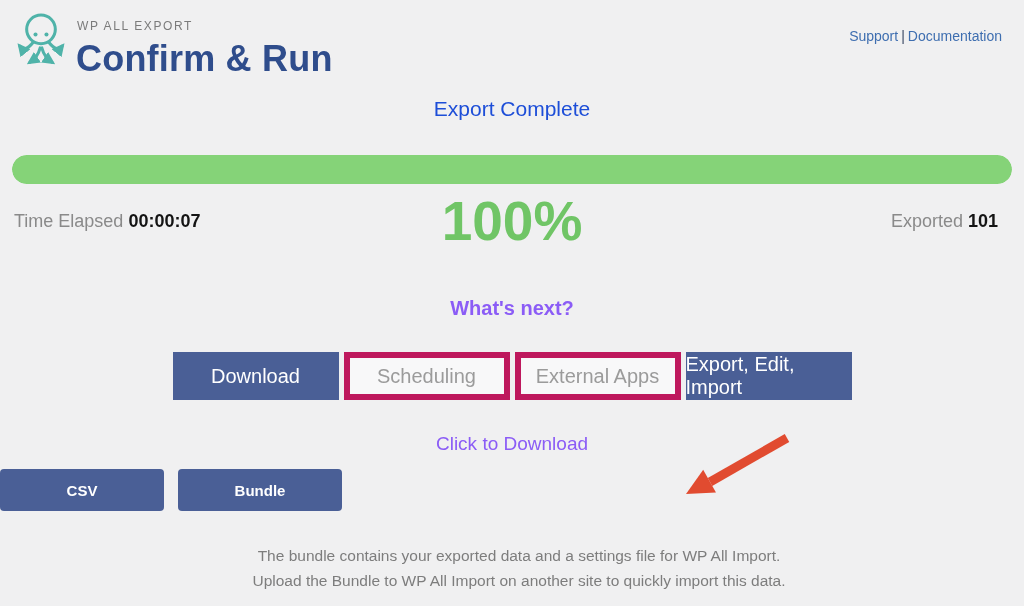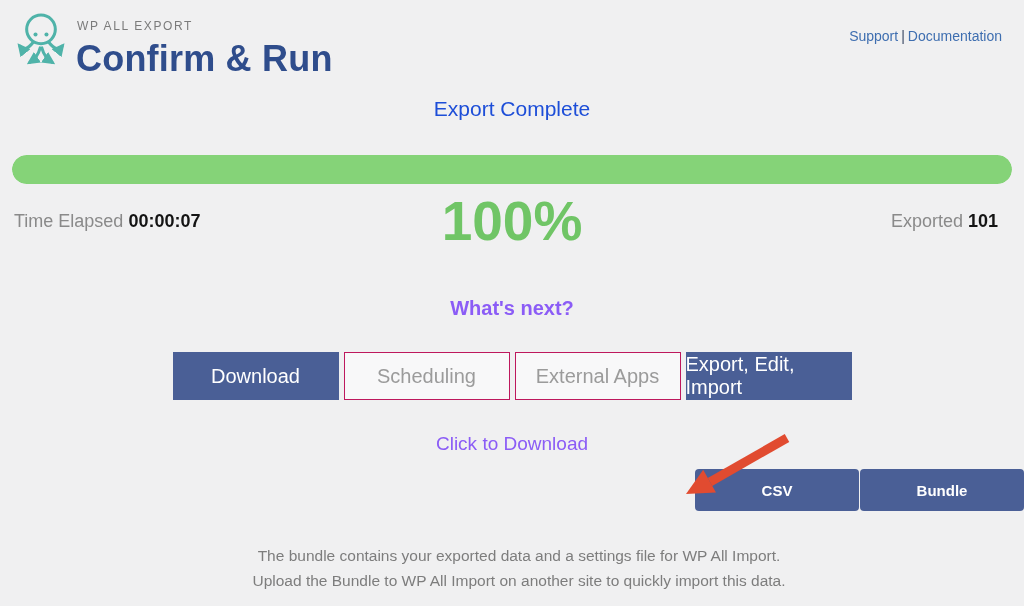--- a/index.html
+++ b/index.html
@@ -30,26 +30,26 @@
     font-size:55px; color:#70c566; font-weight:700; line-height:66px; }
 
   
   .whats-next { position:absolute; left:0; top:297px; width:100%; text-align:center;
     font-size:20px; font-weight:700; color:#8b5cf6; }
 
   .tabs { position:absolute; left:0; top:352px; width:100%; display:flex; justify-content:center; gap:5px; }
   .tab { width:166px; height:48px; display:flex; align-items:center; justify-content:center;
     font-size:20px; font-weight:400; cursor:pointer; }
   .tab.active { background:#4a5f96; color:#ffffff; }
-  .tab.inactive { background:#f8f8f9; color:#9b9b9b; border:1px solid #be185d; }
+  .tab.inactive { background:#f8f8f9; color:#9b9b9b; border:6px solid #be185d; }
 
   
   .click-heading { position:absolute; left:0; top:433px; width:100%; text-align:center;
     font-size:19px; color:#8b5cf6; }
-  .dl-buttons { position:absolute; left:0; top:469px; width:100%; display:flex; justify-content:flex-end; gap:1px; }
+  .dl-buttons { position:absolute; left:0; top:469px; width:100%; display:flex; justify-content:flex-start; gap:14px; }
   .dl-btn { width:164px; height:42px; background:#4a5f96; color:#fff; border:none; border-radius:4px;
     font-family:"Liberation Sans", sans-serif; font-size:15px; font-weight:700; cursor:pointer;
     display:flex; align-items:center; justify-content:center; }
 
   .arrow-overlay { position:absolute; left:668px; top:424px; width:135px; height:92px; pointer-events:none; }
 
   .note { position:absolute; left:0; top:543px; width:100%; text-align:center;
     font-size:15.5px; color:#7d7d7d; line-height:25px;padding-left:14px; }
 </style>
 </head>

